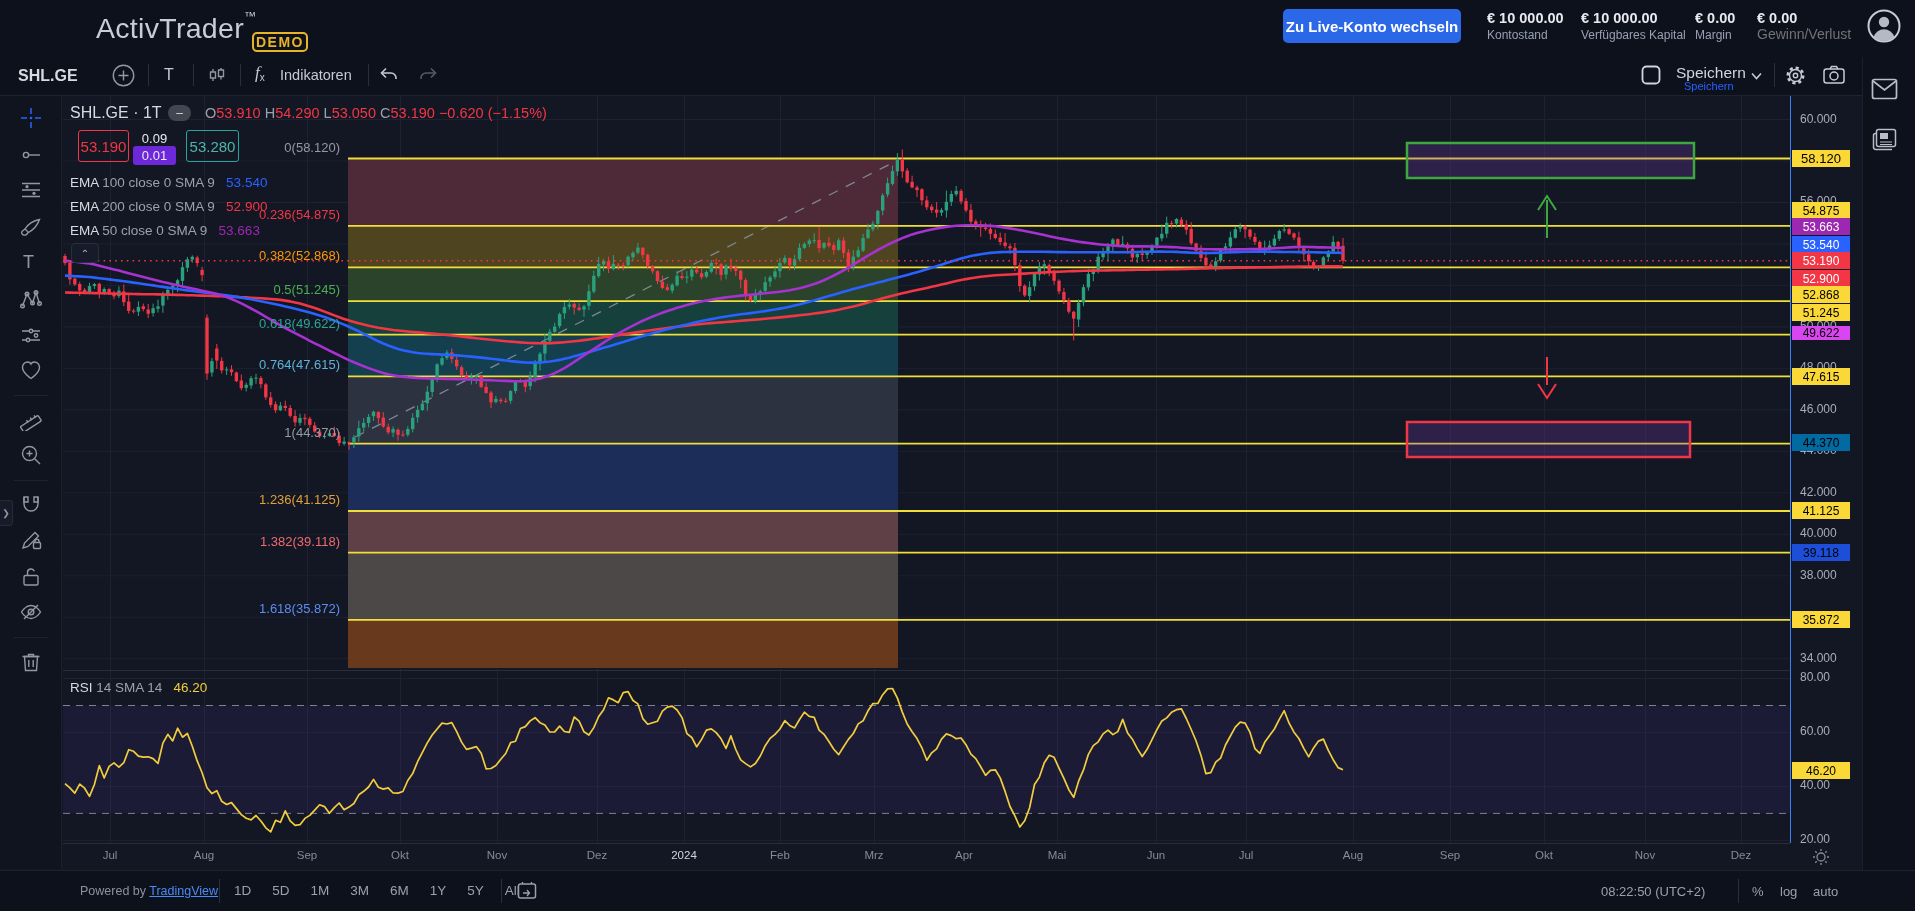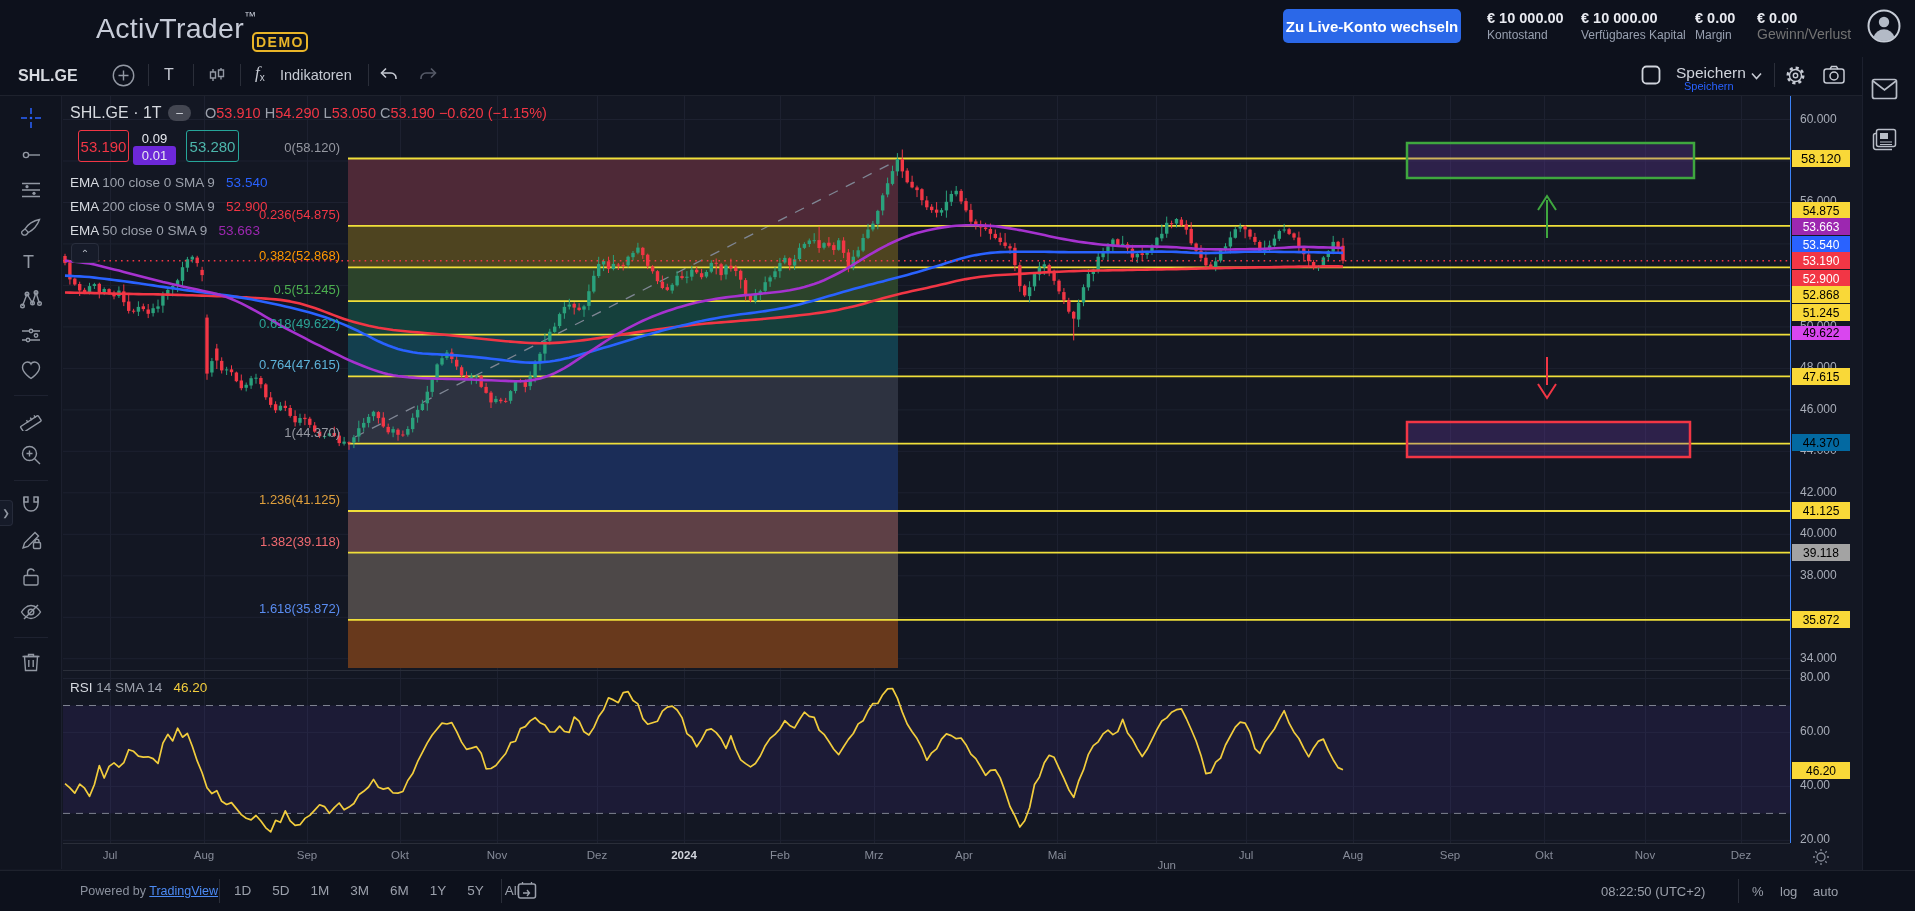--- a/index.html
+++ b/index.html
@@ -475,37 +475,37 @@
     <div style="position:absolute;left:1px;top:122px;width:58px;height:17px;background:#9c27b0;color:#fff;font-size:12px;display:flex;align-items:center;justify-content:center;font-weight:500">53.663</div>
     <div style="position:absolute;left:1px;top:140px;width:58px;height:17px;background:#2962ff;color:#fff;font-size:12px;display:flex;align-items:center;justify-content:center;font-weight:500">53.540</div>
     <div style="position:absolute;left:1px;top:156px;width:58px;height:17px;background:#f23645;color:#fff;font-size:12px;display:flex;align-items:center;justify-content:center;font-weight:500">53.190</div>
     <div style="position:absolute;left:1px;top:174px;width:58px;height:17px;background:#f23645;color:#fff;font-size:12px;display:flex;align-items:center;justify-content:center;font-weight:500">52.900</div>
     <div style="position:absolute;left:1px;top:190px;width:58px;height:17px;background:#f9d838;color:#000;font-size:12px;display:flex;align-items:center;justify-content:center;font-weight:500">52.868</div>
     <div style="position:absolute;left:1px;top:208px;width:58px;height:17px;background:#f9d838;color:#000;font-size:12px;display:flex;align-items:center;justify-content:center;font-weight:500">51.245</div>
     <div style="position:absolute;left:1px;top:230px;width:58px;height:14px;background:#d946ef;color:#000;font-size:12px;display:flex;align-items:center;justify-content:center;font-weight:400">49.622</div>
     <div style="position:absolute;left:1px;top:272px;width:58px;height:17px;background:#f9d838;color:#000;font-size:12px;display:flex;align-items:center;justify-content:center;font-weight:500">47.615</div>
     <div style="position:absolute;left:1px;top:338px;width:58px;height:17px;background:#0369a1;color:#000;font-size:12px;display:flex;align-items:center;justify-content:center;font-weight:500">44.370</div>
     <div style="position:absolute;left:1px;top:406px;width:58px;height:17px;background:#f9d838;color:#000;font-size:12px;display:flex;align-items:center;justify-content:center;font-weight:500">41.125</div>
-    <div style="position:absolute;left:1px;top:448px;width:58px;height:17px;background:#a3a3a3;color:#000;font-size:12px;display:flex;align-items:center;justify-content:center;font-weight:500">39.118</div>
+    <div style="position:absolute;left:1px;top:448px;width:58px;height:17px;background:#1d4ed8;color:#000;font-size:12px;display:flex;align-items:center;justify-content:center;font-weight:500">39.118</div>
     <div style="position:absolute;left:1px;top:515px;width:58px;height:17px;background:#f9d838;color:#000;font-size:12px;display:flex;align-items:center;justify-content:center;font-weight:500">35.872</div>
     <div style="position:absolute;left:1px;top:666px;width:58px;height:17px;background:#f9d838;color:#000;font-size:12px;display:flex;align-items:center;justify-content:center;font-weight:500">46.20</div>
   </div>
 <div style="position:absolute;left:63px;top:843px;width:1727px;height:26px;border-top:1px solid #2a2e39">
     <div style="position:absolute;left:27px;top:5px;width:40px;text-align:center;color:#868b98;font-weight:normal;font-size:11.5px">Jul</div>
     <div style="position:absolute;left:121px;top:5px;width:40px;text-align:center;color:#868b98;font-weight:normal;font-size:11.5px">Aug</div>
     <div style="position:absolute;left:224px;top:5px;width:40px;text-align:center;color:#868b98;font-weight:normal;font-size:11.5px">Sep</div>
     <div style="position:absolute;left:317px;top:5px;width:40px;text-align:center;color:#868b98;font-weight:normal;font-size:11.5px">Okt</div>
     <div style="position:absolute;left:414px;top:5px;width:40px;text-align:center;color:#868b98;font-weight:normal;font-size:11.5px">Nov</div>
     <div style="position:absolute;left:514px;top:5px;width:40px;text-align:center;color:#868b98;font-weight:normal;font-size:11.5px">Dez</div>
-    <div style="position:absolute;left:601px;top:5px;width:40px;text-align:center;color:#d1d4dc;font-weight:bold;font-size:11.5px">2024</div>
+    <div style="position:absolute;left:601px;top:5px;width:40px;text-align:center;color:#d1d4dc;font-weight:normal;font-size:11.5px">2024</div>
     <div style="position:absolute;left:697px;top:5px;width:40px;text-align:center;color:#868b98;font-weight:normal;font-size:11.5px">Feb</div>
     <div style="position:absolute;left:791px;top:5px;width:40px;text-align:center;color:#868b98;font-weight:normal;font-size:11.5px">Mrz</div>
     <div style="position:absolute;left:881px;top:5px;width:40px;text-align:center;color:#868b98;font-weight:normal;font-size:11.5px">Apr</div>
     <div style="position:absolute;left:974px;top:5px;width:40px;text-align:center;color:#868b98;font-weight:normal;font-size:11.5px">Mai</div>
-    <div style="position:absolute;left:1073px;top:15px;width:40px;text-align:right;color:#868b98;font-weight:normal;font-size:11.5px">Jun</div>
+    <div style="position:absolute;left:1073px;top:5px;width:40px;text-align:center;color:#868b98;font-weight:normal;font-size:11.5px">Jun</div>
     <div style="position:absolute;left:1163px;top:5px;width:40px;text-align:center;color:#868b98;font-weight:normal;font-size:11.5px">Jul</div>
     <div style="position:absolute;left:1270px;top:5px;width:40px;text-align:center;color:#868b98;font-weight:normal;font-size:11.5px">Aug</div>
     <div style="position:absolute;left:1367px;top:5px;width:40px;text-align:center;color:#868b98;font-weight:normal;font-size:11.5px">Sep</div>
     <div style="position:absolute;left:1461px;top:5px;width:40px;text-align:center;color:#868b98;font-weight:normal;font-size:11.5px">Okt</div>
     <div style="position:absolute;left:1562px;top:5px;width:40px;text-align:center;color:#868b98;font-weight:normal;font-size:11.5px">Nov</div>
     <div style="position:absolute;left:1658px;top:5px;width:40px;text-align:center;color:#868b98;font-weight:normal;font-size:11.5px">Dez</div>
   </div>
 <svg style="position:absolute;left:1812px;top:848px" width="18" height="18" viewBox="0 0 18 18" fill="none" stroke="#868b98" stroke-width="1.3">
     <circle cx="9" cy="9" r="4"></circle>
     <path d="M9 1v2M9 15v2M1 9h2M15 9h2M3.3 3.3l1.4 1.4M13.3 13.3l1.4 1.4M14.7 3.3l-1.4 1.4M4.7 13.3l-1.4 1.4"></path>

